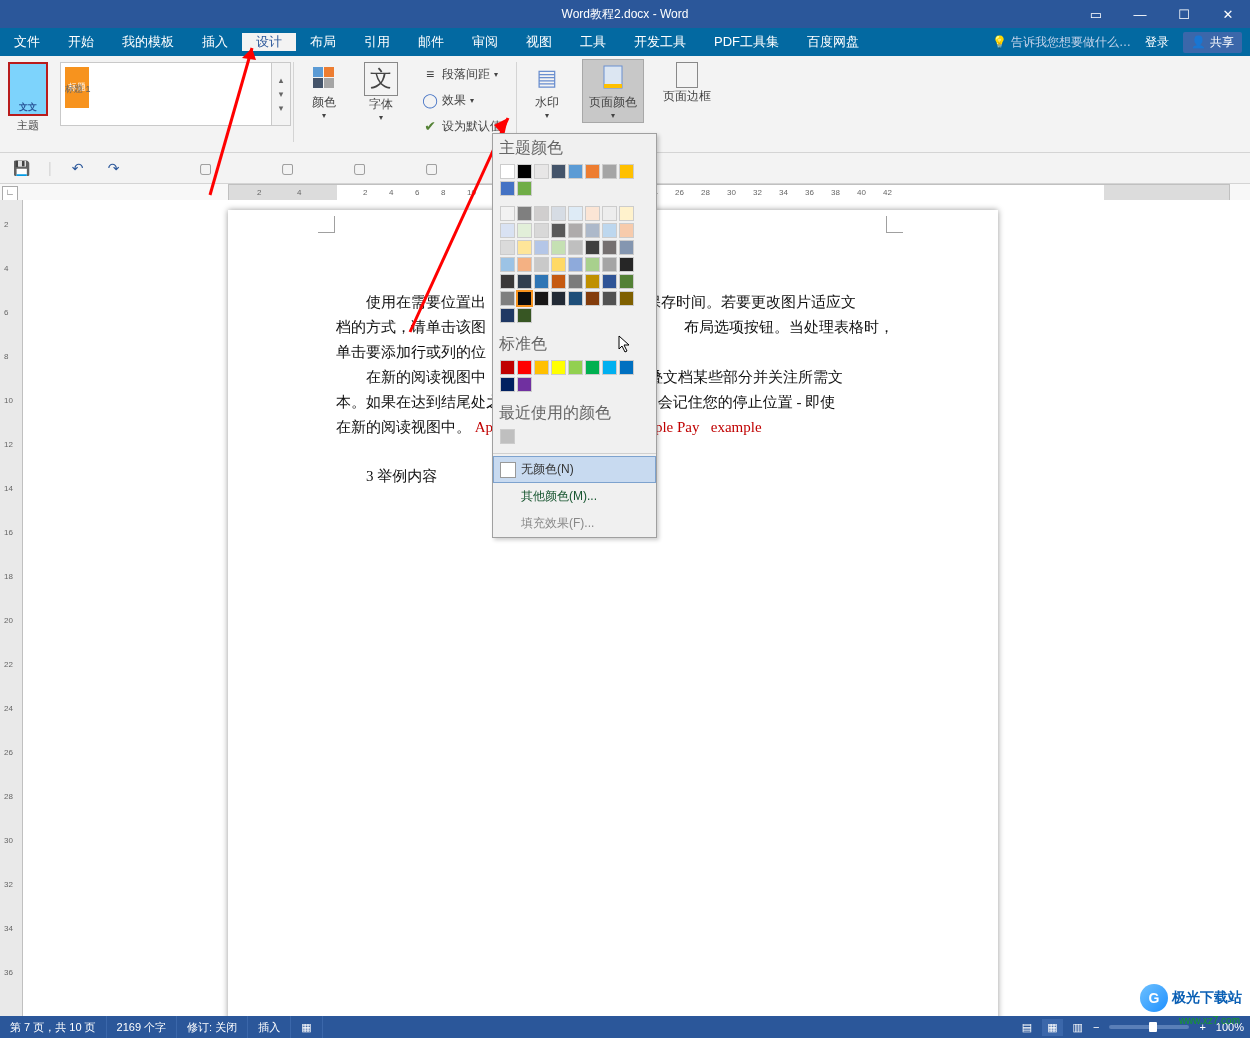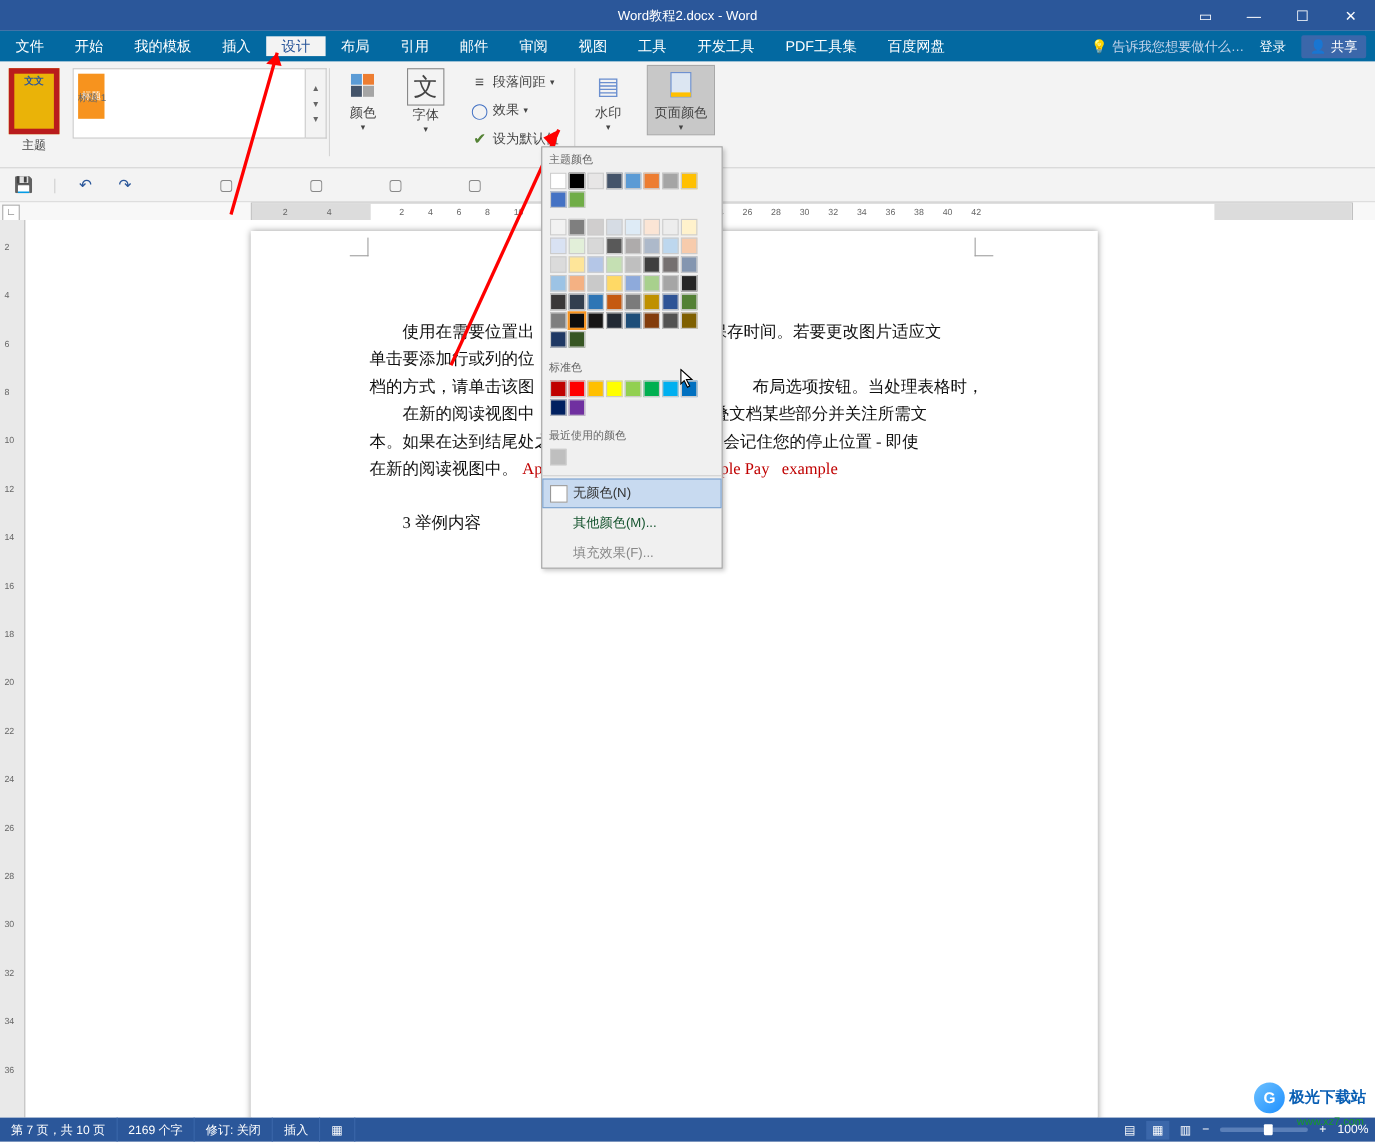--- a/index.html
+++ b/index.html
@@ -7,21 +7,21 @@
 .titlebar .title{position:absolute;left:50%;transform:translateX(-50%);font-size:12px}
 .titlebar .win-controls{position:absolute;right:0;display:flex}
 .titlebar .win-controls div{width:44px;height:28px;display:flex;align-items:center;justify-content:center;font-size:13px}
 .menubar{height:28px;background:#0369a1;color:#fff;display:flex;align-items:center;position:relative}
 .menubar .tab{padding:0 14px;display:flex;align-items:center;font-size:13px;cursor:pointer}
 .menubar .tab.active{background:#f3f3f3;color:#2b579a}
 .menubar .right{position:absolute;right:8px;display:flex;align-items:center;gap:14px;height:28px}
 .menubar .tell{color:#c4d3ea;font-size:12px;display:flex;align-items:center;gap:4px}
 .menubar .share{background:#3b67aa;padding:2px 8px;border-radius:2px;display:flex;align-items:center;gap:4px}
 .ribbon{height:96px;background:#f3f3f3;border-bottom:1px solid #d4d4d4;display:flex;align-items:flex-start;position:relative}
-.theme-box{width:36px;height:50px;border:5px solid #b91c1c;background:#eab308;margin:2px;display:flex;flex-direction:column;align-items:center;justify-content:flex-start;font-size:9px;color:#444}
+.theme-box{width:36px;height:50px;border:2px solid #b91c1c;background:#7dd3fc;margin:2px;display:flex;flex-direction:column;align-items:center;justify-content:flex-end;font-size:9px;color:#444}
 .theme-label{font-size:11px;color:#444;text-align:center}
 .gallery-big{width:210px;height:62px;border:1px solid #c9c9c9;background:#fff;margin-left:8px;position:relative}
 .gallery-big .tag{position:absolute;top:4px;left:4px;background:#f7931e;color:#fff;font-size:9px;padding:14px 3px}
 .gallery-drop{width:18px;height:62px;border:1px solid #c9c9c9;border-left:none;display:flex;flex-direction:column;justify-content:center;align-items:center;font-size:9px;color:#666;gap:4px}
 .gallery-label{font-size:11px;color:#666;text-align:center;margin-top:68px;position:absolute;left:195px}
 .rib-group{display:flex;flex-direction:column;align-items:center;padding:4px 8px 0 8px;height:96px}
 .rib-btn{display:flex;flex-direction:column;align-items:center;justify-content:center;font-size:12px;color:#444;cursor:pointer;padding:2px 4px}
 .rib-btn .icon{width:32px;height:32px;display:flex;align-items:center;justify-content:center;font-size:22px}
 .rib-btn.small{flex-direction:row;height:20px;font-size:12px;gap:4px}
 .rib-btn.small .icon{width:16px;height:16px;font-size:14px}
@@ -33,21 +33,21 @@
 .h-ruler{position:absolute;left:228px;right:20px;height:18px;background:#fff;border:1px solid #c0c0c0;font-size:8px;color:#666;overflow:hidden}
 .h-ruler .tick{position:absolute;top:3px}
 .doc-container{position:absolute;left:0;right:0;top:200px;bottom:22px;background:#808080;overflow:hidden}
 .v-ruler{position:absolute;left:0;top:0;width:22px;bottom:0;background:#e9e9e9;border-right:1px solid #c0c0c0}
 .v-ruler .t{position:absolute;left:4px;font-size:8px;color:#666}
 .page{position:absolute;left:228px;top:10px;width:770px;height:1020px;background:#fff;box-shadow:0 0 6px rgba(0,0,0,.4)}
 .page-content{position:absolute;left:108px;top:80px;right:100px;font-size:15px;line-height:25px;color:#111;font-family:SimSun,"Microsoft YaHei",serif}
 .page-content .red{color:#c00000}
 .page-content p{margin:0}
 .dropdown{position:absolute;left:492px;top:133px;width:163px;background:#f0f0f0;border:1px solid #a0a0a0;box-shadow:2px 2px 4px rgba(0,0,0,.2);z-index:50;font-size:12px;color:#333}
-.dropdown .section-label{padding:4px 6px;color:#666;font-size:10px}
+.dropdown .section-label{padding:4px 6px;color:#666;font-size:16px}
 .dropdown .swatch-grid{display:flex;flex-wrap:wrap;padding:0 6px 6px 6px;gap:0}
 .dropdown .sw{width:13px;height:13px;margin:1px;border:1px solid #ccc;cursor:pointer}
 .dropdown .sw.sel{outline:2px solid #f7931e;outline-offset:-1px}
 .dropdown .menu-item{padding:5px 10px 5px 28px;cursor:pointer;position:relative}
 .dropdown .menu-item.hover{background:#c8daf0;border:1px solid #7da2ce;padding:4px 9px 4px 27px}
 .dropdown .menu-item .chip{position:absolute;left:6px;top:5px;width:14px;height:14px;border:1px solid #999;background:#fff}
 .dropdown hr{border:none;border-top:1px solid #d0d0d0;margin:2px 0}
 .statusbar{position:absolute;left:0;right:0;bottom:0;height:22px;background:#2b579a;color:#fff;display:flex;align-items:center;font-size:11px}
 .statusbar .cell{padding:0 10px;border-right:1px solid #3b67aa;height:22px;display:flex;align-items:center}
 .statusbar .right{position:absolute;right:6px;display:flex;align-items:center;gap:10px}
@@ -184,20 +184,26 @@
         <svg width="26" height="28">
             <rect x="4" y="2" width="18" height="22" fill="#dce6f2" stroke="#6b8fcf"></rect>
             <rect x="4" y="20" width="18" height="4" fill="#ffc000"></rect>
           </svg>
       </div>
       <span>页面颜色</span>
         <span style="font-size:8px">▾</span>
     </div>
   </div>
 
+  <div class="rib-group">
+    <div class="rib-btn">
+      <div class="icon" style="border:1px solid #888;width:20px;height:24px"></div>
+      <span>页面边框</span>
+    </div>
+  </div>
 </div>
 
 <div class="qat">
   <div class="item">💾</div>
   <span style="color:#d4d4d4">|</span>
   <div class="item">↶</div>
   <div class="item">↷</div>
   <div class="item" style="width:40px"></div>
   <div class="item" style="color:#888">▢</div>
   <div class="item" style="width:30px"></div>
@@ -258,22 +264,22 @@
       <div class="t" style="top: 636px;">30</div>
       <div class="t" style="top: 680px;">32</div>
       <div class="t" style="top: 724px;">34</div>
       <div class="t" style="top: 768px;">36</div>
     </div>
   <div class="page">
     <div class="margin-mark tl" style="left:90px;top:6px"></div>
     <div class="margin-mark tr" style="right:95px;top:6px"></div>
     <div class="page-content">
       <p style="text-indent:2em"><span>使用在需要位置出</span><span style="display:inline-block;width:160px"></span><span>保存时间。若要更改图片适应文</span></p>
+      <p><span>档的方式，请单击该图</span><span style="display:inline-block;width:198px"></span><span>布局选项按钮。当处理表格时，</span></p>
       <p><span>单击要添加行或列的位</span></p>
-      <p><span>档的方式，请单击该图</span><span style="display:inline-block;width:198px"></span><span>布局选项按钮。当处理表格时，</span></p>
       <p style="text-indent:2em"><span>在新的阅读视图中</span><span style="display:inline-block;width:162px"></span><span>叠文档某些部分并关注所需文</span></p>
       <p><span>本。如果在达到结尾处之前需要停止读取，</span><span class="red">Word</span><span> 会记住您的停止位置 - 即使</span></p>
       <p><span>在新的阅读视图中。</span> <span class="red">Apple Watch</span>&nbsp;&nbsp;&nbsp;<span class="red">App Store</span>&nbsp;&nbsp;&nbsp;<span class="red">Apple Pay</span>&nbsp;&nbsp;&nbsp;<span class="red">example</span></p>
       <div style="height:24px"></div>
       <p style="text-indent:2em">3 举例内容</p>
     </div>
   </div>
 </div>
 
 <div class="dropdown">

